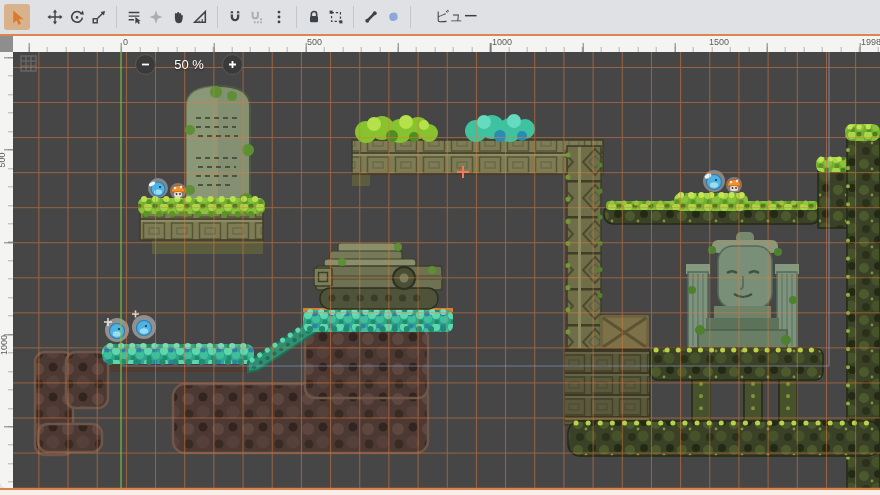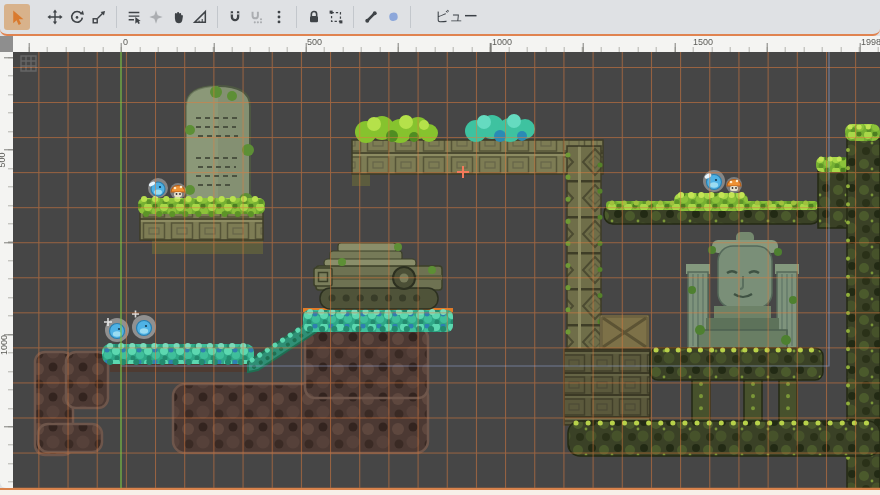--- a/index.html
+++ b/index.html
@@ -1,20 +1,20 @@
 <!DOCTYPE html>
 <html><head>
 <meta charset="utf-8">
 <style>
   html,body{margin:0;padding:0;background:#888;}
   .app{position:relative;width:880px;height:495px;background:#dfe1e4;overflow:hidden;
        font-family:"Liberation Sans",sans-serif;}
   
   .toolbar{position:absolute;left:0;top:0;width:880px;height:36px;display:flex;align-items:center;
-           background:#dfe1e4;border-bottom:2px solid #e08350;box-sizing:border-box;border-radius:7px;}
+           background:#dfe1e4;border-bottom:2px solid #e08350;box-sizing:border-box;}
   .tbtn{width:22px;height:26px;display:flex;align-items:center;justify-content:center;
         border-radius:3px;color:#3f4347;flex:0 0 auto;cursor:default;}
   .tbtn svg{display:block;}
   .tbtn.active{background:#d8b28b;color:#d97a2e;width:26px;}
   .tbtn.disabled{opacity:.32;}
   .tbtn.blue{color:#7f9ed9;opacity:.85;}
   .sep{width:1px;height:22px;background:#c3c7cc;margin:0 6px;flex:0 0 auto;}
   .view-btn{margin-left:8px;padding:3px 10px;font-size:14px;color:#3b4046;border-radius:3px;flex:0 0 auto;}
   
   .corner{position:absolute;left:0;top:36px;width:13px;height:16px;background:#8e8e8e;}
@@ -191,21 +191,21 @@
     </div>
     <div class="sep"></div>
     <div class="view-btn">ビュー</div>
   </div>
 
   <div class="corner"></div>
   <div class="h-ruler">
     <span class="rlab" style="left:110px">0</span>
     <span class="rlab" style="left:294px">500</span>
     <span class="rlab" style="left:479px">1000</span>
-    <span class="rlab" style="left:680px">1500</span>
+    <span class="rlab" style="left:696px">1500</span>
     <span class="rlab" style="left:848px">1998</span>
   </div>
   <div class="v-ruler">
     <span class="rlab" style="top:103px">500</span>
     <span class="rlab" style="top:288px">1000</span>
   </div>
 
   <div class="viewport">
 
     <svg width="867" height="436" viewBox="13 52 867 436" style="position:absolute;left:0;top:0">
@@ -488,16 +488,29 @@
       <path d="M121,366 H829 V52" fill="none" stroke="rgba(150,168,215,0.55)" stroke-width="1.2"></path>
       <g stroke="#f4795b" stroke-width="2">
         <path d="M457,172 h12 M463,166 v12"></path>
       </g>
     </svg>
 
     <svg class="ghost-grid" width="17" height="17" viewBox="0 0 17 17">
       <path d="M1,1 H16 V16 H1 Z M1,6 H16 M1,11 H16 M6,1 V16 M11,1 V16" fill="none" stroke="#fff" stroke-width="1.4"></path>
     </svg>
 
+    <div class="zoom-widget">
+      <div class="zoom-btn">
+        <svg width="11" height="11" viewBox="0 0 11 11">
+            <path d="M2,5.5 H9" stroke="#fff" stroke-width="1.8"></path>
+          </svg>
+      </div>
+      <div class="zoom-label">50 %</div>
+      <div class="zoom-btn">
+        <svg width="11" height="11" viewBox="0 0 11 11">
+            <path d="M2,5.5 H9 M5.5,2 V9" stroke="#fff" stroke-width="1.8"></path>
+          </svg>
+      </div>
+    </div>
   </div>
 
   <div class="bottom-strip"></div>
 </div>
 
 </body></html>

